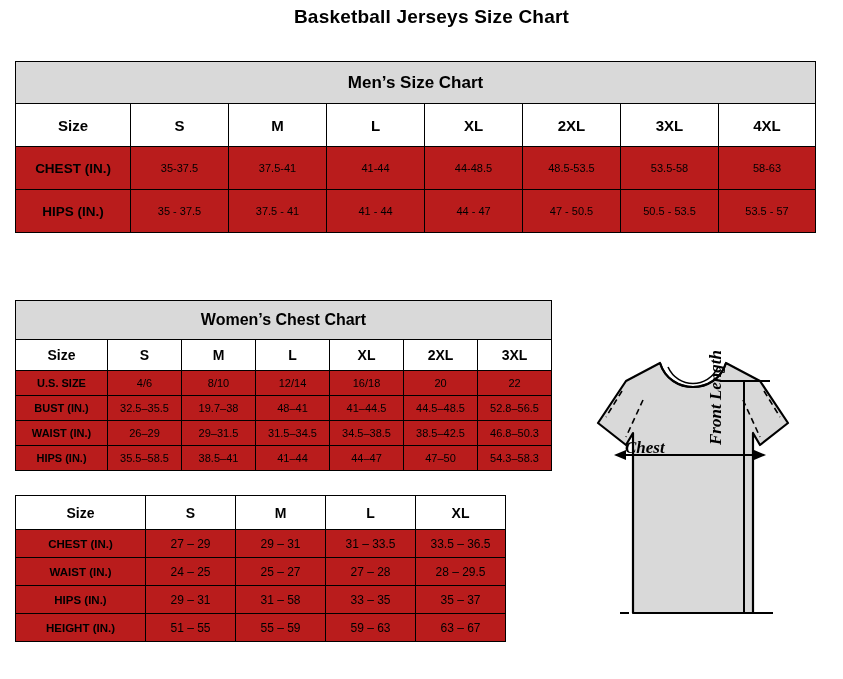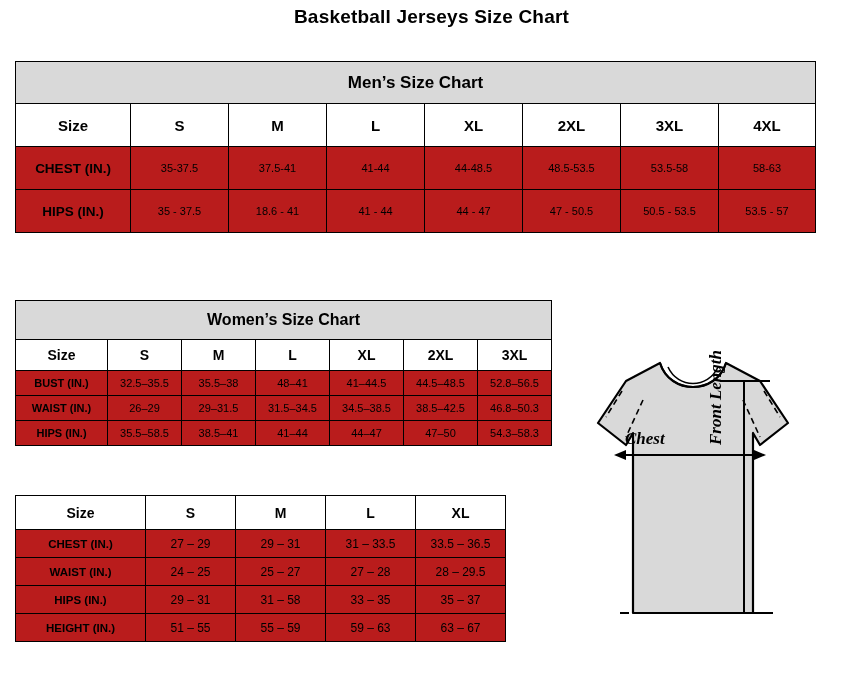--- a/index.html
+++ b/index.html
@@ -101,21 +101,21 @@
     position: absolute;
     font-family: "Liberation Serif", serif;
     font-weight: bold;
     font-style: italic;
     font-size: 17px;
     color: #000000;
     white-space: nowrap;
   }
   #chest-label {
     left: 77px;
-    top: 84px;
+    top: 93px;
   }
   #front-length-label {
     left: 158px;
     top: 100px;
     transform: rotate(-90deg);
     transform-origin: left top;
   }
 </style>
 </head>
 <body>
@@ -153,21 +153,21 @@
       <td>37.5-41</td>
       <td>41-44</td>
       <td>44-48.5</td>
       <td>48.5-53.5</td>
       <td>53.5-58</td>
       <td>58-63</td>
     </tr>
     <tr>
       <td class="rowlabel">HIPS (IN.)</td>
       <td>35 - 37.5</td>
-      <td>18.6 - 41</td>
+      <td>37.5 - 41</td>
       <td>41 - 44</td>
       <td>44 - 47</td>
       <td>47 - 50.5</td>
       <td>50.5 - 53.5</td>
       <td>53.5 - 57</td>
     </tr>
   </tbody>
 </table>
 
 <table id="womens-table">
@@ -175,35 +175,44 @@
     <col style="width:92px">
       <col style="width:74px">
       <col style="width:74px">
     <col style="width:74px">
       <col style="width:74px">
       <col style="width:74px">
     <col style="width:74px">
   </colgroup>
   <tbody>
     <tr>
-      <td class="caption-cell" colspan="7">Women’s Size Chart</td>
+      <td class="caption-cell" colspan="7">Women’s Chest Chart</td>
     </tr>
     <tr>
       <th class="hdr-cell">Size</th>
       <th class="hdr-cell">S</th>
       <th class="hdr-cell">M</th>
       <th class="hdr-cell">L</th>
       <th class="hdr-cell">XL</th>
       <th class="hdr-cell">2XL</th>
       <th class="hdr-cell">3XL</th>
     </tr>
     <tr>
+      <td class="rowlabel">U.S. SIZE</td>
+      <td>4/6</td>
+      <td>8/10</td>
+      <td>12/14</td>
+      <td>16/18</td>
+      <td>20</td>
+      <td>22</td>
+    </tr>
+    <tr>
       <td class="rowlabel">BUST (IN.)</td>
       <td>32.5–35.5</td>
-      <td>35.5–38</td>
+      <td>19.7–38</td>
       <td>48–41</td>
       <td>41–44.5</td>
       <td>44.5–48.5</td>
       <td>52.8–56.5</td>
     </tr>
     <tr>
       <td class="rowlabel">WAIST (IN.)</td>
       <td>26–29</td>
       <td>29–31.5</td>
       <td>31.5–34.5</td>

